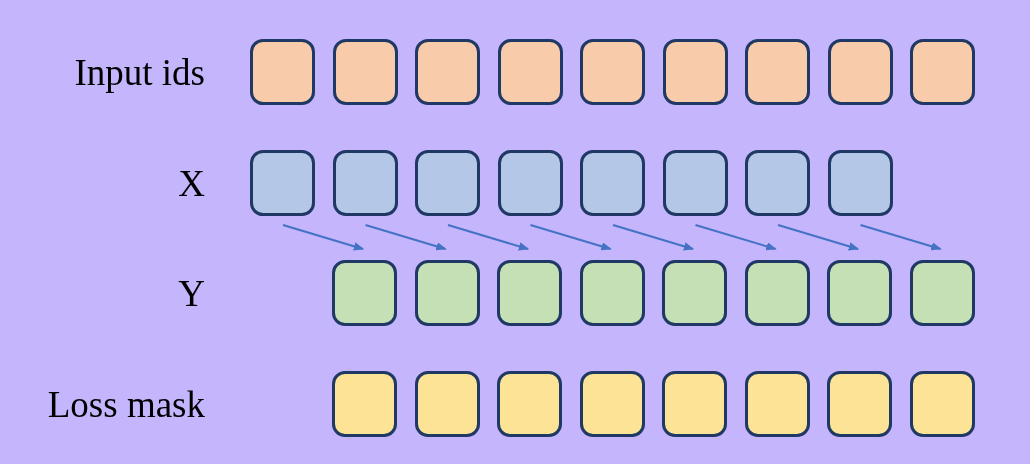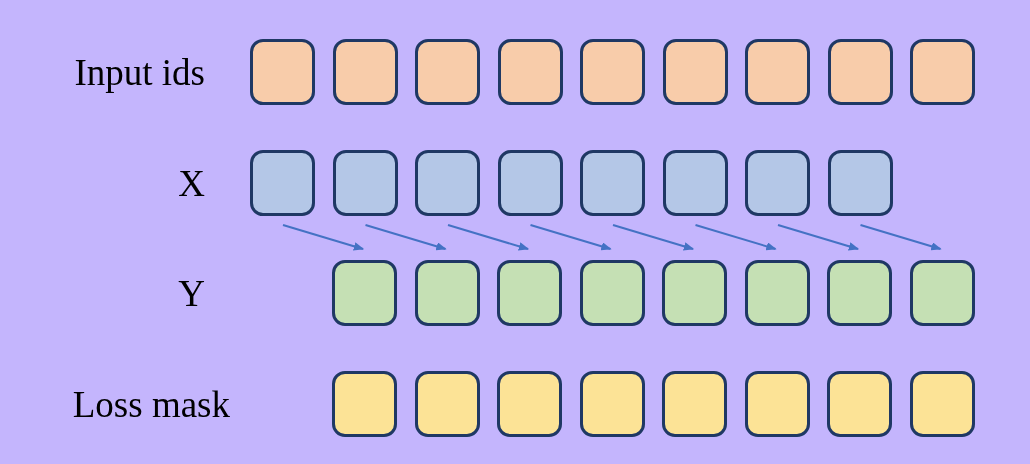--- a/index.html
+++ b/index.html
@@ -89,21 +89,21 @@
         <div class="cell" style="left: 497px; top: 260px; background: rgb(197, 224, 180);"></div>
         <div class="cell" style="left: 579.5px; top: 260px; background: rgb(197, 224, 180);"></div>
         <div class="cell" style="left: 662px; top: 260px; background: rgb(197, 224, 180);"></div>
         <div class="cell" style="left: 744.5px; top: 260px; background: rgb(197, 224, 180);"></div>
         <div class="cell" style="left: 827px; top: 260px; background: rgb(197, 224, 180);"></div>
         <div class="cell" style="left: 909.5px; top: 260px; background: rgb(197, 224, 180);"></div>
       </div>
   </div>
 
   <div>
-    <div class="row-label" style="left: 0px; width: 205px; top: 404px; margin-left: 25px;">Loss mask</div>
+    <div class="row-label" style="left: 0px; width: 205px; top: 404px;">Loss mask</div>
     <div class="row-cells row-loss">
         <div class="cell" style="left: 332px; top: 371px; background: rgb(252, 227, 150);"></div>
         <div class="cell" style="left: 414.5px; top: 371px; background: rgb(252, 227, 150);"></div>
         <div class="cell" style="left: 497px; top: 371px; background: rgb(252, 227, 150);"></div>
         <div class="cell" style="left: 579.5px; top: 371px; background: rgb(252, 227, 150);"></div>
         <div class="cell" style="left: 662px; top: 371px; background: rgb(252, 227, 150);"></div>
         <div class="cell" style="left: 744.5px; top: 371px; background: rgb(252, 227, 150);"></div>
         <div class="cell" style="left: 827px; top: 371px; background: rgb(252, 227, 150);"></div>
         <div class="cell" style="left: 909.5px; top: 371px; background: rgb(252, 227, 150);"></div>
       </div>

